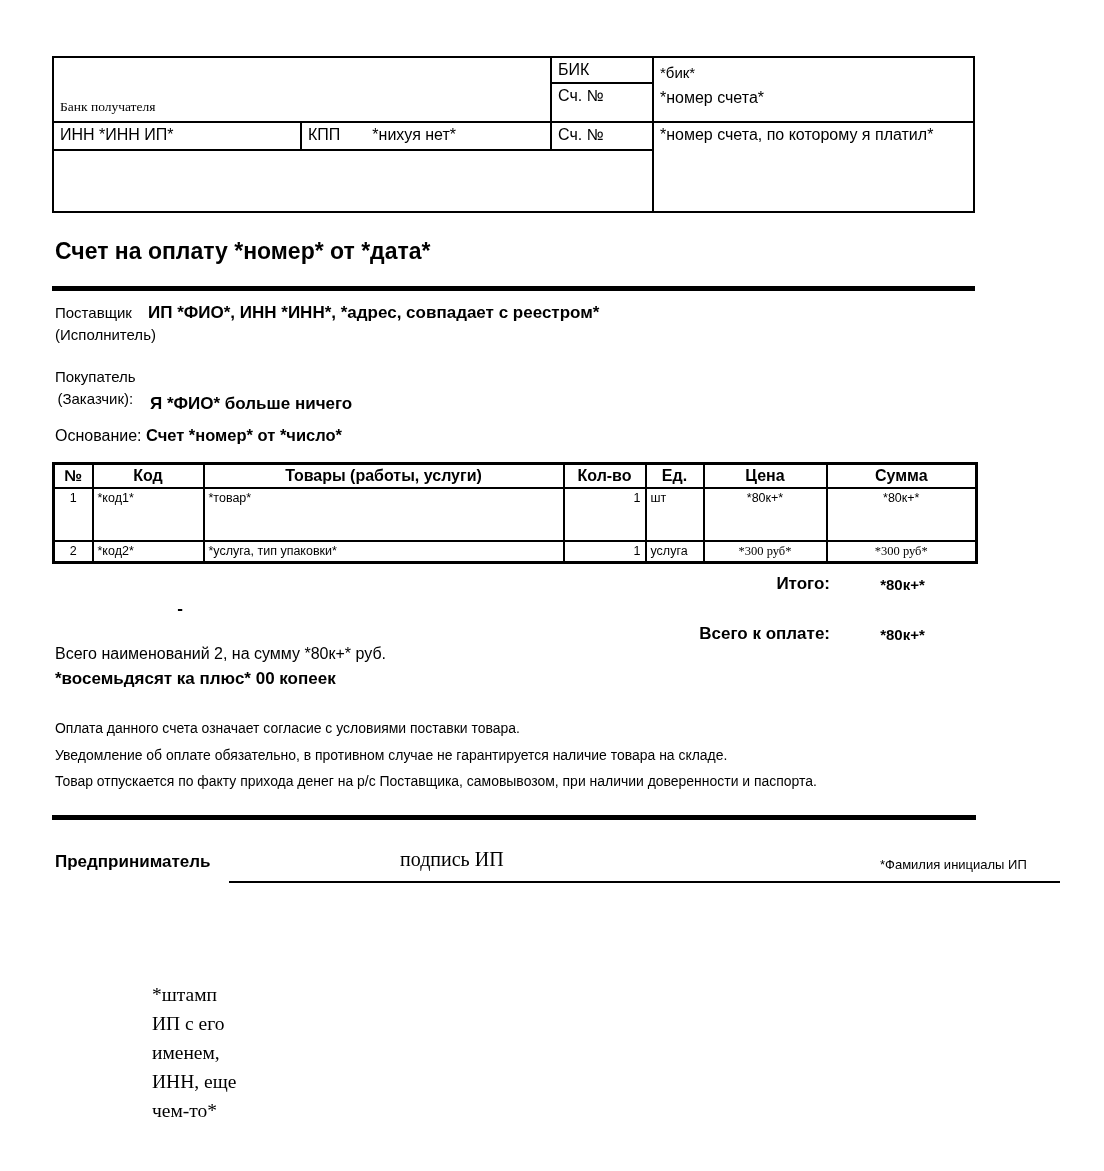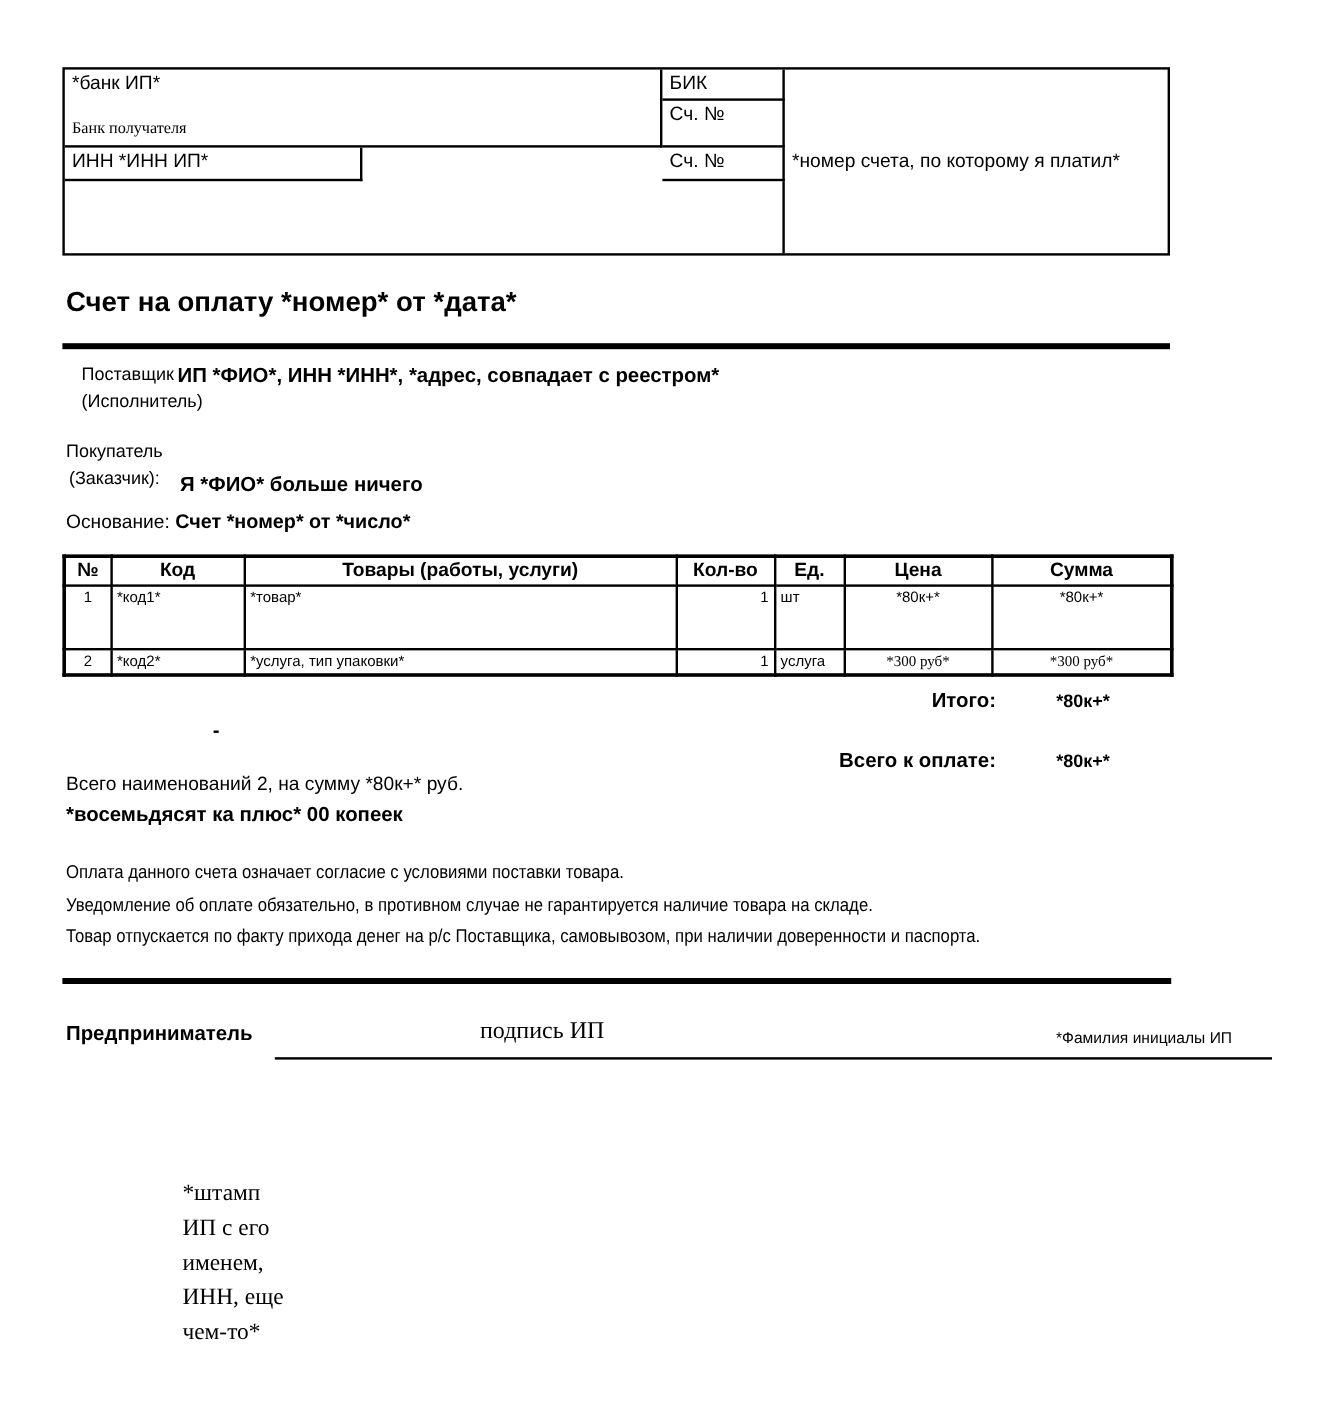--- a/index.html
+++ b/index.html
@@ -40,21 +40,21 @@
   .recipient-label { font-size:13.5px; margin-top:2px; }
 
   
   .doc-title { left:55px; top:238px; font-size:23px; font-weight:bold; }
   .divider { background:#000; height:5px; }
   .divider-top { left:52px; top:286px; width:923px; }
   .divider-bottom { left:52px; top:815px; width:924px; }
 
   
   .party-label { font-size:15px; line-height:22px; }
-  .supplier-label { left:55px; top:302px;margin-left:13px; }
+  .supplier-label { left:55px; top:302px; }
   .supplier-value { left:148px; top:303px; font-size:17px; font-weight:bold; width:830px; }
   .buyer-label { left:55px; top:366px;text-align:center; }
   .buyer-value { left:150px; top:394px; font-size:17px; font-weight:bold; }
   .basis-line { left:55px; top:426px; font-size:16px; }
   .basis-value { font-weight:bold; font-size:16.5px; }
 
   
   .items-table {
     left:52px; top:462px; width:923px;
     border-collapse:collapse; border:3px solid #000;
@@ -104,26 +104,32 @@
     left:152px; top:980px;
     font-family:"Liberation Serif", serif;
     font-size:19.5px; line-height:29px;
   }
 </style>
 </head>
 <body>
 
 <div class="abs bank-table">
   <div class="cell c-bank br bb">
-    <div class="bank-name">*банк ИП*</div>
     <div class="bank-label">Банк получателя</div>
   </div>
   <div class="cell c-bik br bb">БИК</div>
+  <div class="cell c-bikval bb">
+    <div class="bikval-line1">*бик*</div>
+    <div class="bikval-line2">*номер счета*</div>
+  </div>
   <div class="cell c-acc1 br bb">Сч. №</div>
   <div class="cell c-inn br bb">ИНН *ИНН ИП*</div>
+  <div class="cell c-kpp br bb">
+    <span>КПП</span><span class="kpp-value">*нихуя нет*</span>
+  </div>
   <div class="cell c-acc2 br bb">Сч. №</div>
   <div class="cell c-acc2val">*номер счета, по которому я платил*</div>
   <div class="cell c-empty br"></div>
 </div>
 
 <div class="abs doc-title">Счет на оплату *номер* от *дата*</div>
 <div class="abs divider divider-top"></div>
 
 <div class="abs party-label supplier-label">
   <div>Поставщик</div>

